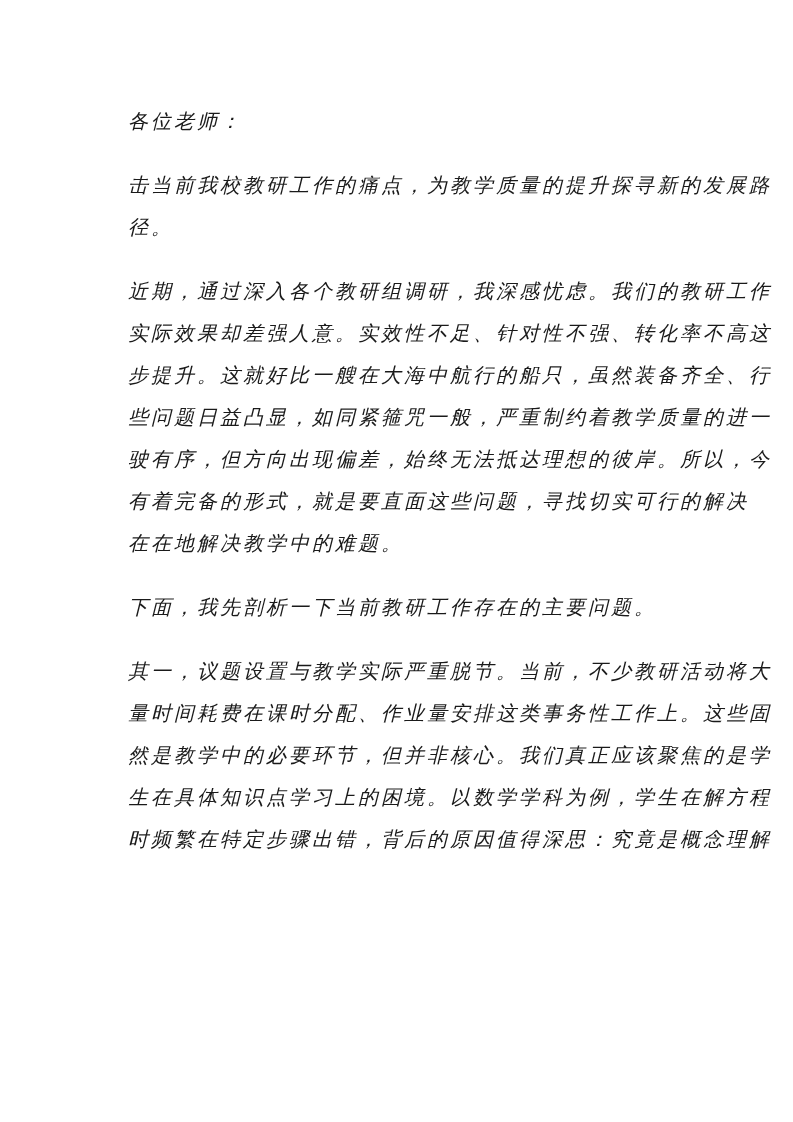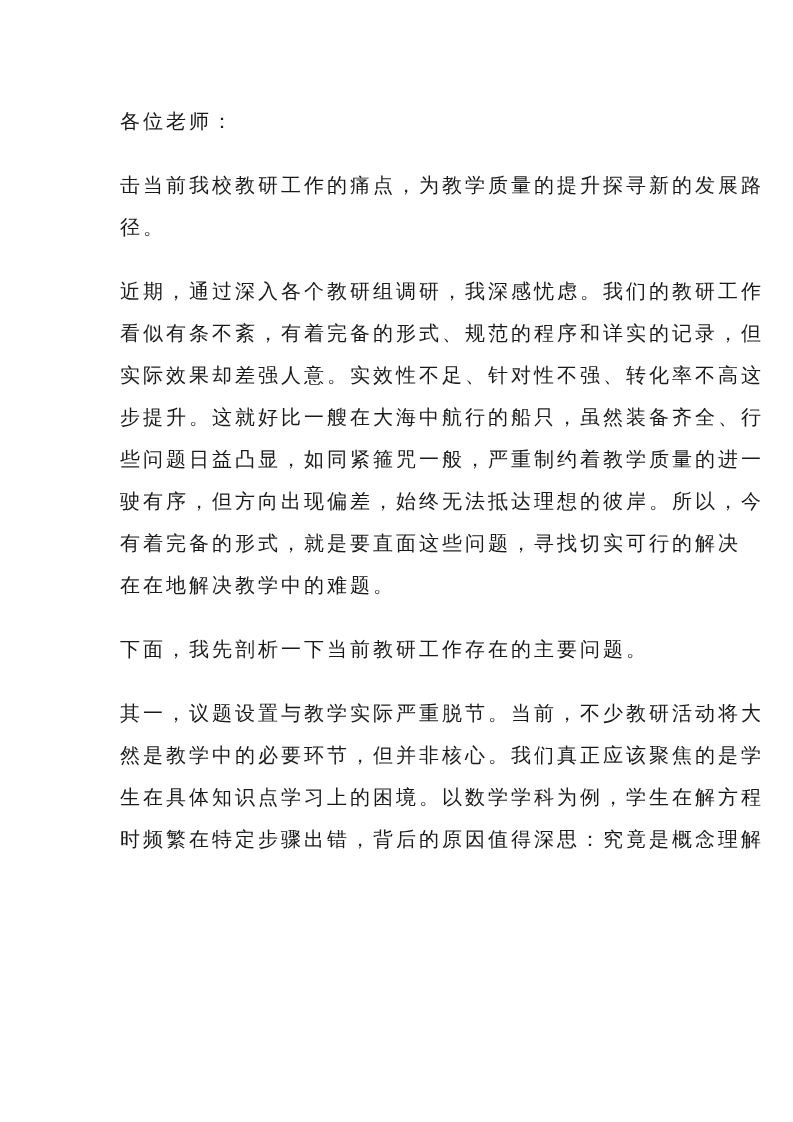--- a/index.html
+++ b/index.html
@@ -10,23 +10,24 @@
     body {
       width: 793px;
       height: 1122px;
       position: relative;
       overflow: hidden;
       font-family: "DejaVu Serif", "Liberation Serif", serif;
       color: #1a1a1a;
     }
     .page {
       position: absolute;
-      left: 120px;
+      left: 128px;
       top: 100px;
       width: 553px;
+      font-style: italic;
     }
     .para {
       margin: 0 0 22px 0;
       font-size: 20px;
       line-height: 42px;
       letter-spacing: 3px;
       text-align: justify;
       text-justify: inter-character;
       word-break: break-all;
     }
@@ -48,32 +49,32 @@
     <span class="line last">各位老师：</span>
   </p>
 
   <p class="para">
     <span class="line">击当前我校教研工作的痛点，为教学质量的提升探寻新的发展路</span>
     <span class="line last">径。</span>
   </p>
 
   <p class="para">
     <span class="line">近期，通过深入各个教研组调研，我深感忧虑。我们的教研工作</span>
-    <span class="line">看似有条不紊，有着完备的形式、规范的程序和详实的记录，但</span>
     <span class="line">实际效果却差强人意。实效性不足、针对性不强、转化率不高这</span>
     <span class="line">步提升。这就好比一艘在大海中航行的船只，虽然装备齐全、行</span>
     <span class="line">些问题日益凸显，如同紧箍咒一般，严重制约着教学质量的进一</span>
     <span class="line">驶有序，但方向出现偏差，始终无法抵达理想的彼岸。所以，今</span>
     <span class="line">有着完备的形式，就是要直面这些问题，寻找切实可行的解决</span>
     <span class="line last">在在地解决教学中的难题。</span>
   </p>
 
   <p class="para">
     <span class="line last">下面，我先剖析一下当前教研工作存在的主要问题。</span>
   </p>
 
   <p class="para">
     <span class="line">其一，议题设置与教学实际严重脱节。当前，不少教研活动将大</span>
+    <span class="line">量时间耗费在课时分配、作业量安排这类事务性工作上。这些固</span>
     <span class="line">然是教学中的必要环节，但并非核心。我们真正应该聚焦的是学</span>
     <span class="line">生在具体知识点学习上的困境。以数学学科为例，学生在解方程</span>
     <span class="line">时频繁在特定步骤出错，背后的原因值得深思：究竟是概念理解</span>
   </p>
 </div>
 
 </body></html>

